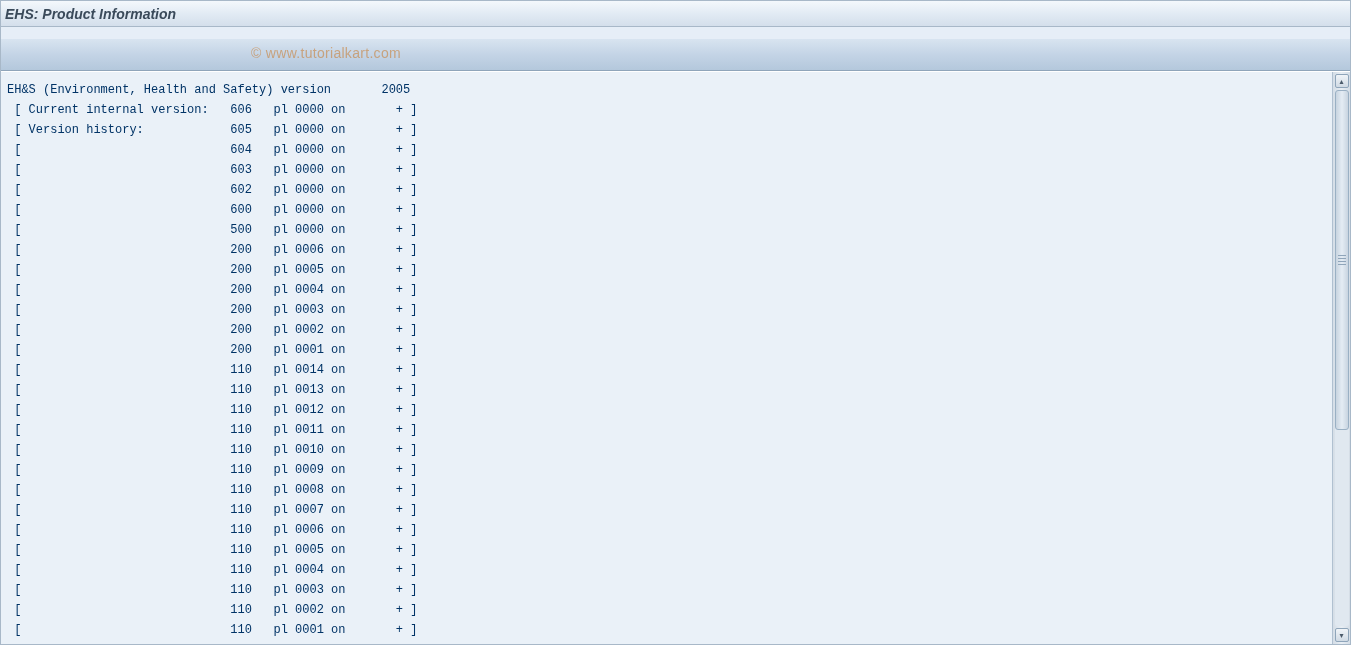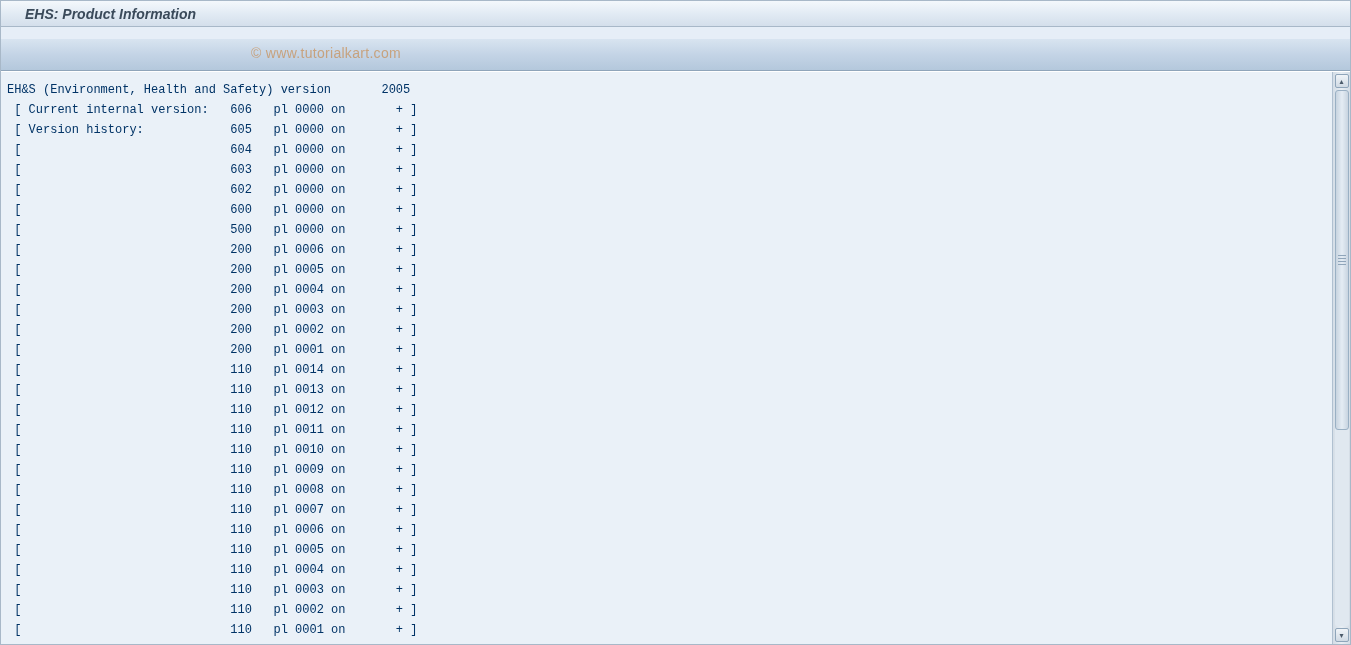--- a/index.html
+++ b/index.html
@@ -15,21 +15,21 @@
       width: 1351px;
       height: 645px;
       background: #e6eef7;
       border: 1px solid #a8b8c8;
       display: flex;
       flex-direction: column;
     }
     .title-bar {
       background: linear-gradient(to bottom, #f4f8fc 0%, #e2ebf4 50%, #d4dfeb 100%);
       border-bottom: 1px solid #a8b8c8;
-      padding: 4px 24px;
+      padding: 4px 4px;
       height: 26px;
       display: flex;
       align-items: center;
     }
     .title-text {
       font-size: 14px;
       font-weight: bold;
       font-style: italic;
       color: #3a4a5a;
     }

